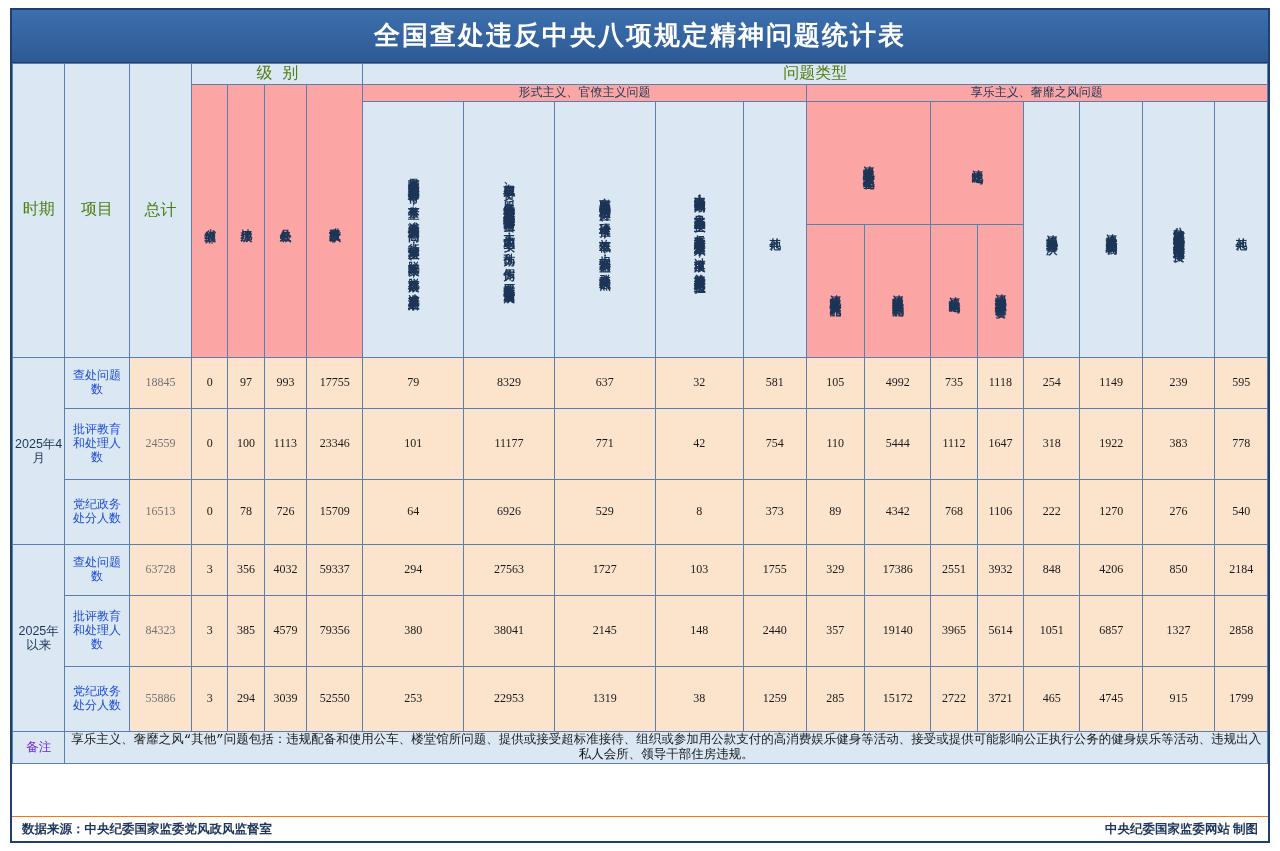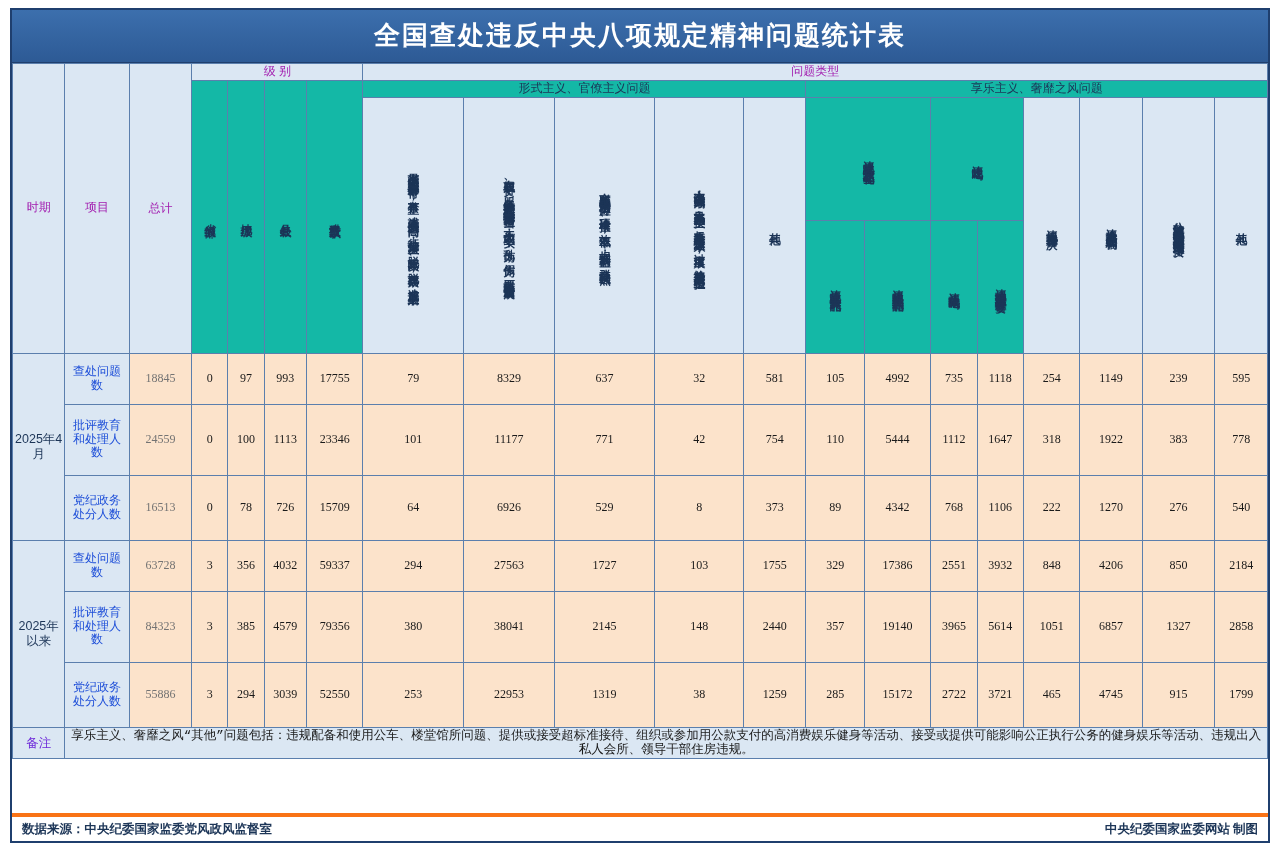--- a/index.html
+++ b/index.html
@@ -49,26 +49,27 @@
   table.main td, table.main th {
     border: 1px solid #5b7fad;
     text-align: center;
     vertical-align: middle;
     padding: 1px 2px;
     line-height: 1.15;
     font-weight: normal;
   }
   .hdr {
     background: #dbe7f3;
-    color: #a21caf;
-    font-weight: bold;
-    font-size: 12px;
+    color: #4d7c0f;
+    font-weight: bold;
+    font-size: 16px;
+    font-family: Liberation Mono, monospace;
   }
   .hdr-lv2 {
-    background: #14b8a6;
+    background: #fca5a5;
     color: #1c3557;
     font-weight: bold;
     font-size: 12px;
   }
   .vert {
     writing-mode: vertical-rl;
     text-orientation: upright;
     letter-spacing: 1px;
     white-space: normal;
     margin: 0 auto;
@@ -138,21 +139,21 @@
   }
   .footer {
     display: flex;
     justify-content: space-between;
     align-items: center;
     background: #ffffff;
     color: #1c3557;
     font-size: 12.5px;
     font-weight: bold;
     padding: 4px 10px 3px 10px;
-    border-top: 4px solid #f97316;
+    border-top: 1px solid #f97316;
     font-family: "Liberation Serif", "DejaVu Serif", serif;
   }
   .tbl-wrap {
     flex: 1;
     overflow: hidden;
   }
 </style>
 </head>
 <body>
 

